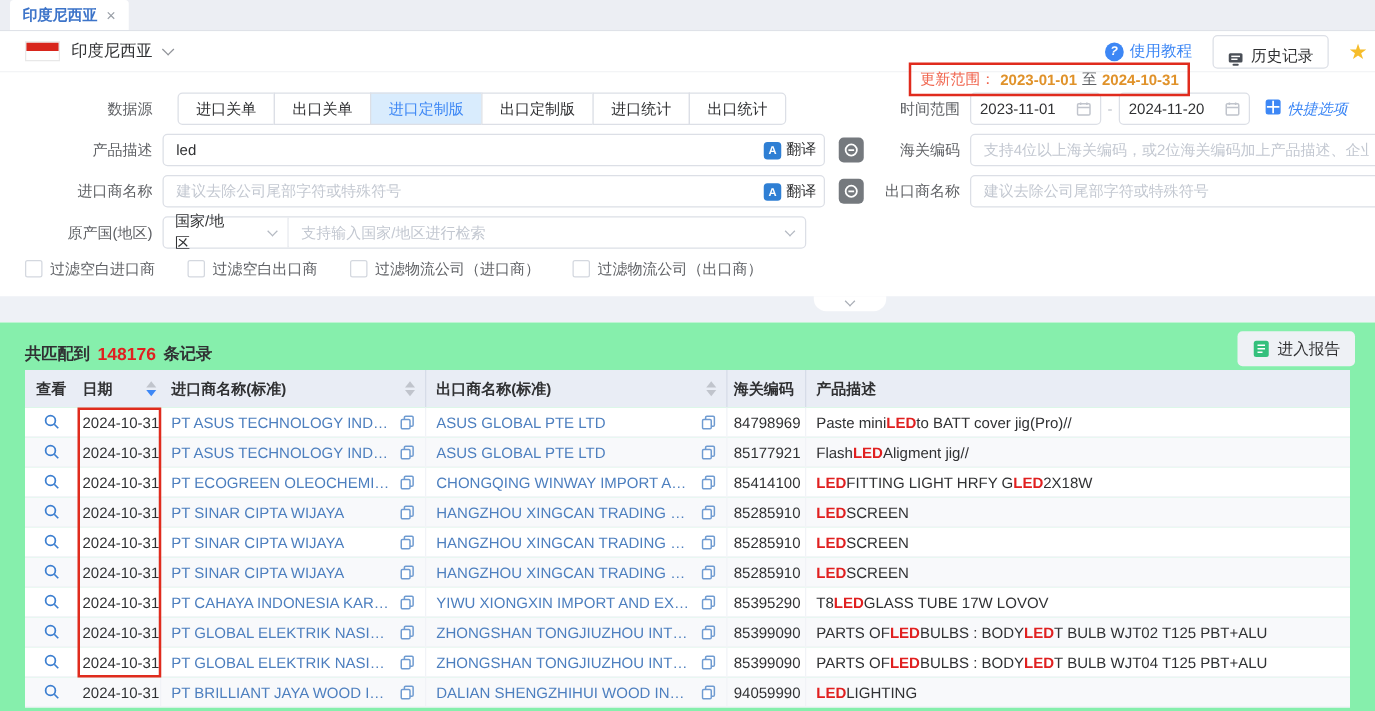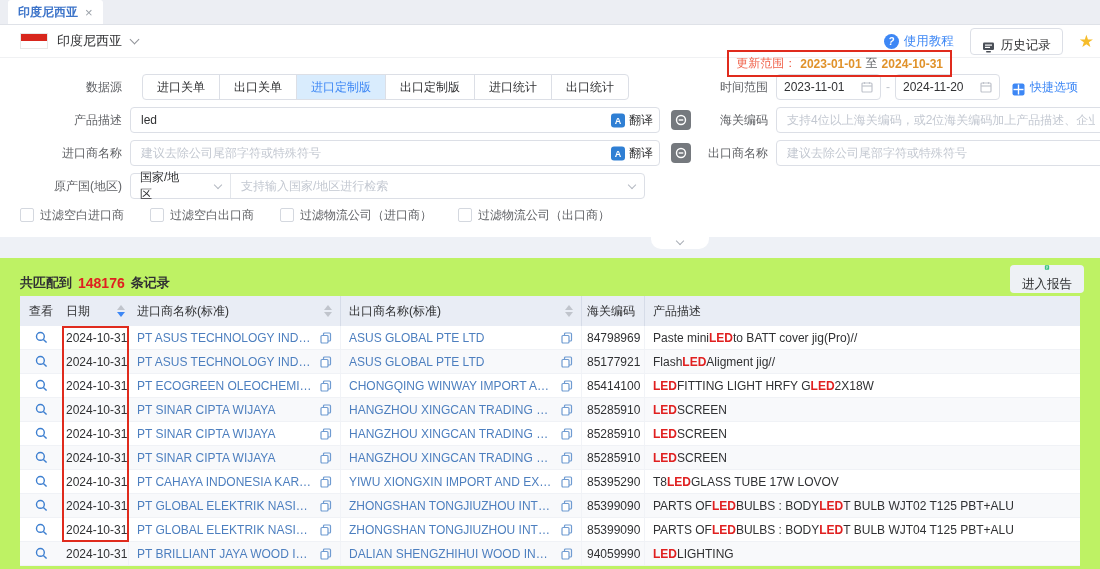--- a/index.html
+++ b/index.html
@@ -36,21 +36,21 @@
 
   .segs{display:flex;}
   .seg{height:26px;line-height:24px;padding:0 14px;border:1px solid #dcdfe6;margin-left:-1px;background:#fff;color:#303133;cursor:pointer;white-space:nowrap;}
   .seg:first-child{border-radius:4px 0 0 4px;margin-left:12px;}
   .seg:last-child{border-radius:0 4px 4px 0;}
   .seg.active{background:#d9ecfd;color:var(--accent);}
 
   .date-box{width:105px;height:26px;border:1px solid #dcdfe6;border-radius:4px;display:flex;align-items:center;padding:0 7px;gap:4px;background:#fff;}
   .date-box span{flex:1;color:#303133;}
   .range-sep{color:#c0c4cc;margin:0 5px;}
-  .quick{display:flex;align-items:flex-end;gap:5px;color:var(--accent);margin-left:12px;cursor:pointer;}
+  .quick{display:flex;align-items:flex-start;gap:5px;color:var(--accent);margin-left:12px;cursor:pointer;font-style:italic;}
 
   .inp-wrap{position:relative;display:flex;align-items:center;}
   .txt-inp{height:26px;border:1px solid #dcdfe6;border-radius:4px;padding:0 10px;font-size:12px;color:#303133;outline:none;background:#fff;}
   .txt-inp::placeholder{color:#c3c8d1;}
   .w-left{width:530px;}
   .w-right{width:330px;}
   .trans-btn{position:absolute;right:7px;top:50%;transform:translateY(-50%);display:flex;align-items:center;gap:4px;color:#303133;cursor:pointer;background:#fff;padding-left:4px;}
   .trans-icon{width:14px;height:14px;background:#2f7fd4;border-radius:3px;color:#fff;font-size:9px;font-weight:bold;display:flex;align-items:center;justify-content:center;}
   .trans-icon::before{content:"A";}
   .fuzzy-btn{width:20px;height:20px;background:#75797e;border-radius:4px;margin-left:11px;display:flex;align-items:center;justify-content:center;cursor:pointer;}
@@ -69,27 +69,27 @@
   .ur-label{color:#f0644d;}
   .ur-date{color:#e0922a;font-weight:bold;}
   .ur-to{color:#606266;}
 
   
   .gray-band{height:21px;background:#eef1f6;position:relative;}
   .collapse-handle{position:absolute;left:651px;top:0;width:58px;height:12px;background:#fff;border-radius:0 0 10px 10px;display:flex;align-items:flex-start;justify-content:center;cursor:pointer;}
   .collapse-handle .chev-down{width:6px;height:6px;border-color:#a9aeb6;margin-top:1px;}
 
   
-  .results-card{background:#bef264;height:311px;padding:0 20px;position:relative;}
+  .results-card{background:#86efac;height:311px;padding:0 20px;position:relative;}
   .summary{padding-top:11px;display:flex;align-items:center;gap:6px;font-size:13px;font-weight:bold;color:#303133;height:38px;}
   .count{color:var(--highlight-red);font-size:14px;}
-  .report-btn{position:absolute;right:16px;top:7px;height:28px;background:#eef1f5;border:none;border-radius:4px;display:flex;align-items:center;gap:6px;padding:0 12px;font-size:12.5px;color:#303133;cursor:pointer;flex-direction:column;}
+  .report-btn{position:absolute;right:16px;top:7px;height:28px;background:#eef1f5;border:none;border-radius:4px;display:flex;align-items:center;gap:6px;padding:0 12px;font-size:12.5px;color:#303133;cursor:pointer;}
 
   .tbl{position:relative;}
-  .thead{display:flex;height:30px;background:#e9edf5;align-items:stretch;font-weight:normal;}
+  .thead{display:flex;height:30px;background:#e9edf5;align-items:stretch;font-weight:bold;}
   .th{display:flex;align-items:center;padding:0 8px;gap:4px;}
   .tr{display:flex;height:24px;align-items:stretch;border-bottom:1px solid #f0f2f6;background:#fff;}
   .tr.stripe{background:#f8f9fb;}
   .td{display:flex;align-items:center;padding:0 8px;overflow:hidden;white-space:nowrap;}
   .c-view{width:42px;flex:none;justify-content:center;}
   .c-date{width:67px;flex:none;padding:0 4px;color:#303133;}
   .c-imp{width:212px;flex:none;}
   .c-exp{width:241px;flex:none;}
   .c-hs{width:63px;flex:none;padding:0 5px;}
   .c-desc{flex:1;}

